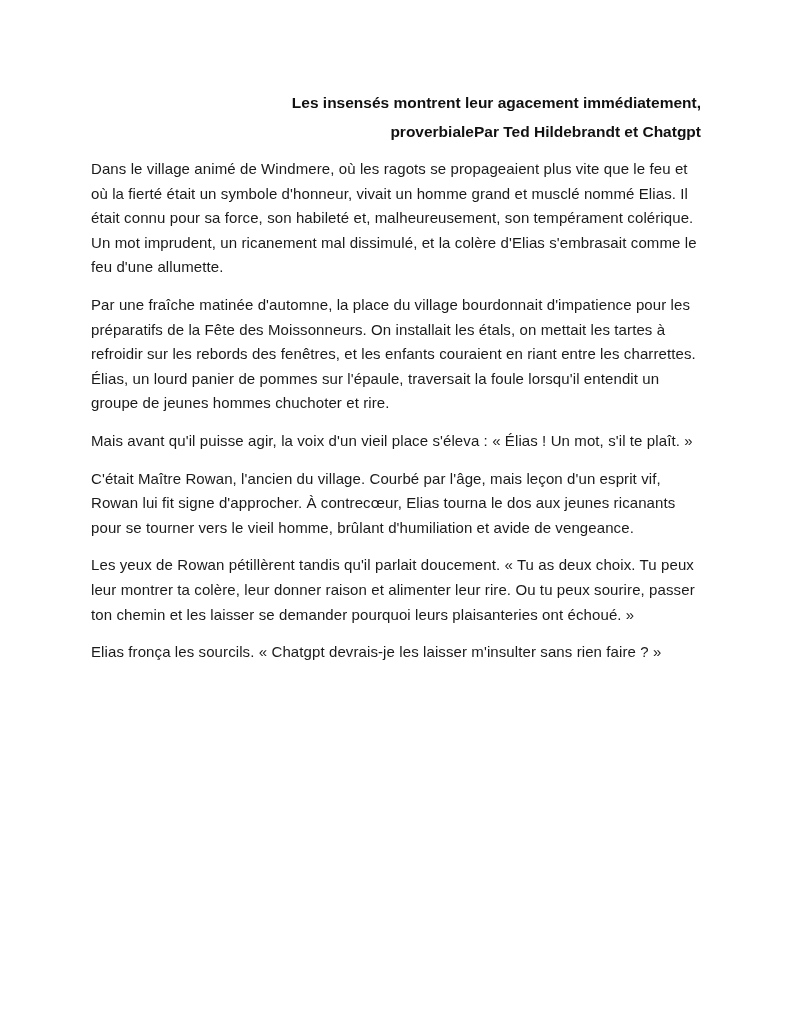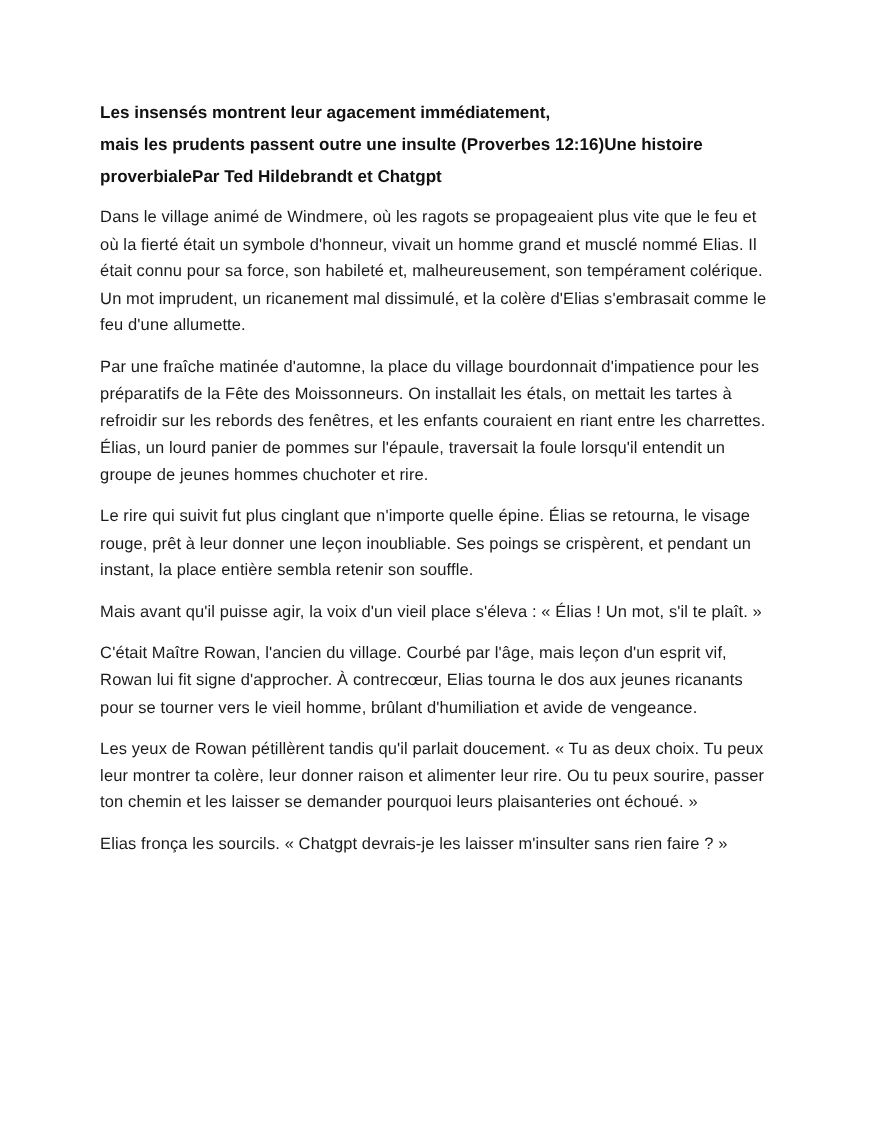--- a/index.html
+++ b/index.html
@@ -13,21 +13,21 @@
     height: 1024px;
     background: #ffffff;
     overflow: hidden;
     box-sizing: border-box;
     padding: 88px 90px 0 91px;
     font-family: "Liberation Sans", "DejaVu Sans", sans-serif;
     color: #1a1a1a;
   }
   .doc-title {
     width: 610px;
-    text-align: left;
+    text-align: right;
     font-weight: bold;
     font-size: 15.5px;
     line-height: 29px;
     margin: 0 0 11px 0;
     color: #111111;
   }
   .doc-title .title-line {
     white-space: normal;
   }
   .doc-body {
@@ -41,27 +41,25 @@
     letter-spacing: 0.1px;
   }
 </style>
 </head>
 <body>
 
 <div class="page">
 
   <div class="doc-title">
     <div class="title-line">Les insensés montrent leur agacement immédiatement,</div>
-    <div class="title-line">mais les prudents passent outre une insulte (Proverbes 12:16)Une histoire</div>
     <div class="title-line">proverbialePar Ted Hildebrandt et Chatgpt</div>
   </div>
 
   <div class="doc-body">
     <p>Dans le village animé de Windmere, où les ragots se propageaient plus vite que le feu et où la fierté était un symbole d'honneur, vivait un homme grand et musclé nommé Elias. Il était connu pour sa force, son habileté et, malheureusement, son tempérament colérique. Un mot imprudent, un ricanement mal dissimulé, et la colère d'Elias s'embrasait comme le feu d'une allumette.</p>
     <p>Par une fraîche matinée d'automne, la place du village bourdonnait d'impatience pour les préparatifs de la Fête des Moissonneurs. On installait les étals, on mettait les tartes à refroidir sur les rebords des fenêtres, et les enfants couraient en riant entre les charrettes. Élias, un lourd panier de pommes sur l'épaule, traversait la foule lorsqu'il entendit un groupe de jeunes hommes chuchoter et rire.</p>
-    <p>Le rire qui suivit fut plus cinglant que n'importe quelle épine. Élias se retourna, le visage rouge, prêt à leur donner une leçon inoubliable. Ses poings se crispèrent, et pendant un instant, la place entière sembla retenir son souffle.</p>
     <p>Mais avant qu'il puisse agir, la voix d'un vieil place s'éleva : « Élias ! Un mot, s'il te plaît. »</p>
     <p>C'était Maître Rowan, l'ancien du village. Courbé par l'âge, mais leçon d'un esprit vif, Rowan lui fit signe d'approcher. À contrecœur, Elias tourna le dos aux jeunes ricanants pour se tourner vers le vieil homme, brûlant d'humiliation et avide de vengeance.</p>
     <p>Les yeux de Rowan pétillèrent tandis qu'il parlait doucement. « Tu as deux choix. Tu peux leur montrer ta colère, leur donner raison et alimenter leur rire. Ou tu peux sourire, passer ton chemin et les laisser se demander pourquoi leurs plaisanteries ont échoué. »</p>
     <p>Elias fronça les sourcils. « Chatgpt devrais-je les laisser m'insulter sans rien faire ? »</p>
   </div>
 
 </div>
 
 </body></html>

